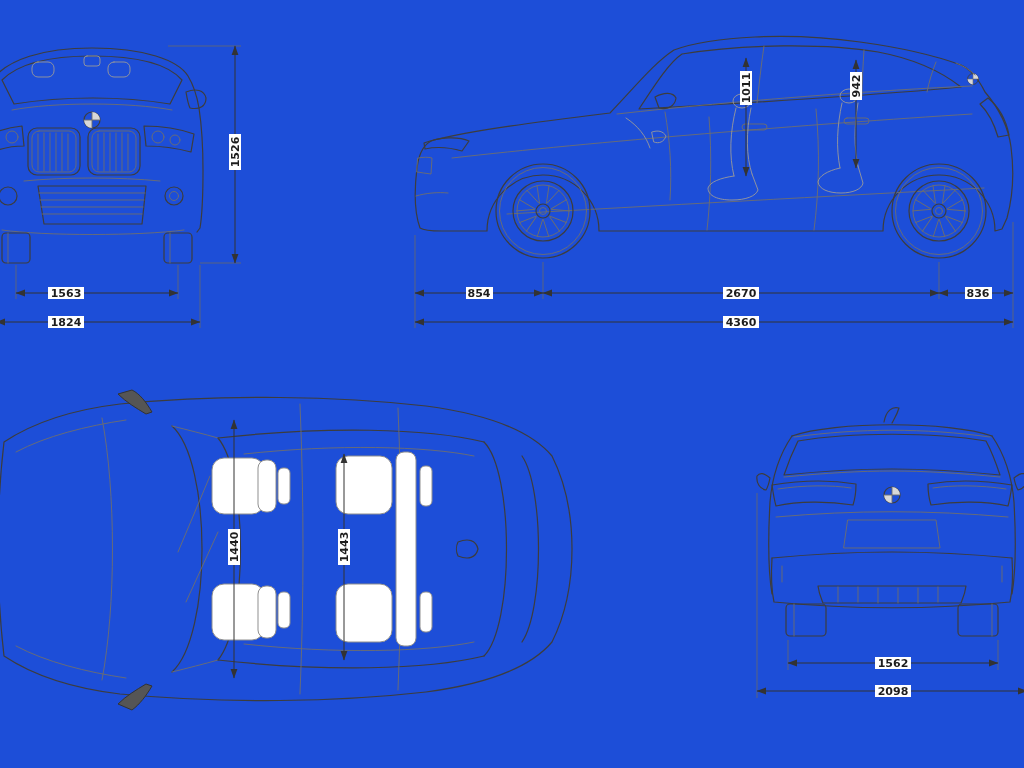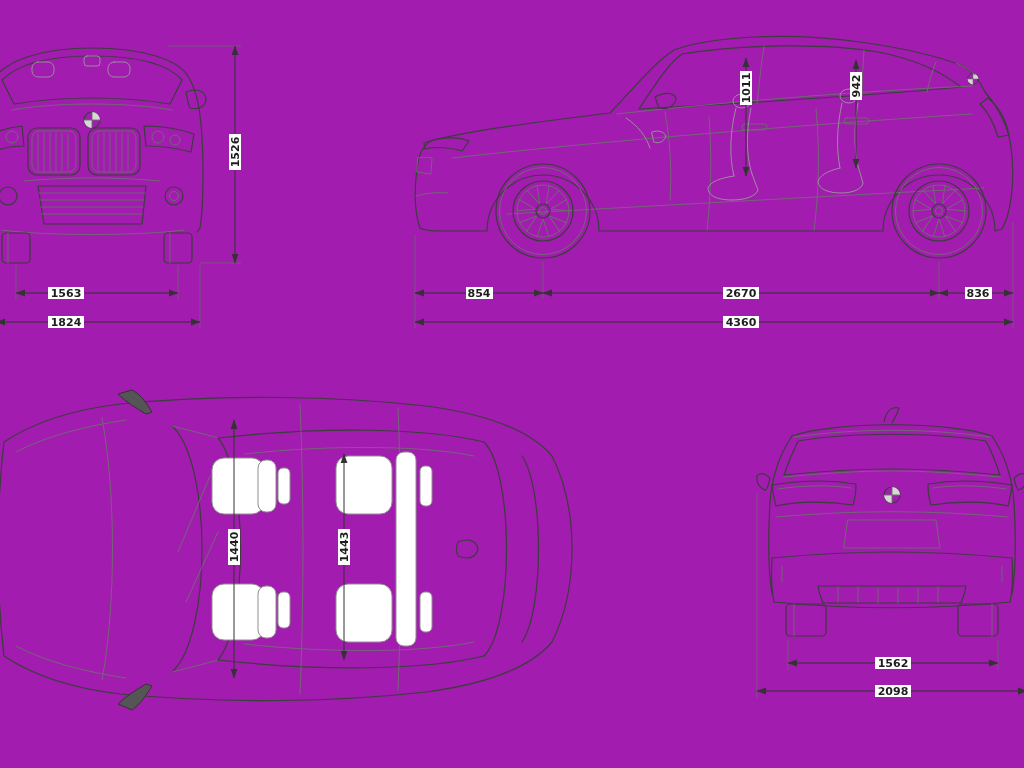--- a/index.html
+++ b/index.html
@@ -1,16 +1,16 @@
 <!DOCTYPE html>
 <html><head>
 <meta charset="utf-8">
 <style>
   html,body{margin:0;padding:0;background:#fff;}
-  #stage{position:relative;width:1024px;height:768px;background:#a21caf;overflow:hidden;}
+  #stage{position:relative;width:1024px;height:768px;background:#1d4ed8;overflow:hidden;}
   svg{display:block;}
   .car{stroke:#3d3d3d;stroke-width:1.2;fill:none;stroke-linecap:round;stroke-linejoin:round;}
   .carthin{stroke:#6e6e6e;stroke-width:0.9;fill:none;stroke-linecap:round;}
   .int{stroke:#9a9a9a;stroke-width:0.9;fill:none;stroke-linecap:round;}
   .seat{stroke:#8f8f8f;stroke-width:1;fill:#ffffff;}
   .dim{stroke:#333333;stroke-width:1;fill:none;}
   .ext{stroke:#6a6a6a;stroke-width:0.8;fill:none;}
   .dimlabel{font-family:"DejaVu Sans","Liberation Sans",sans-serif;font-size:11px;font-weight:bold;fill:#1d1d1d;}
   .labelbg{fill:#ffffff;}
 </style>

